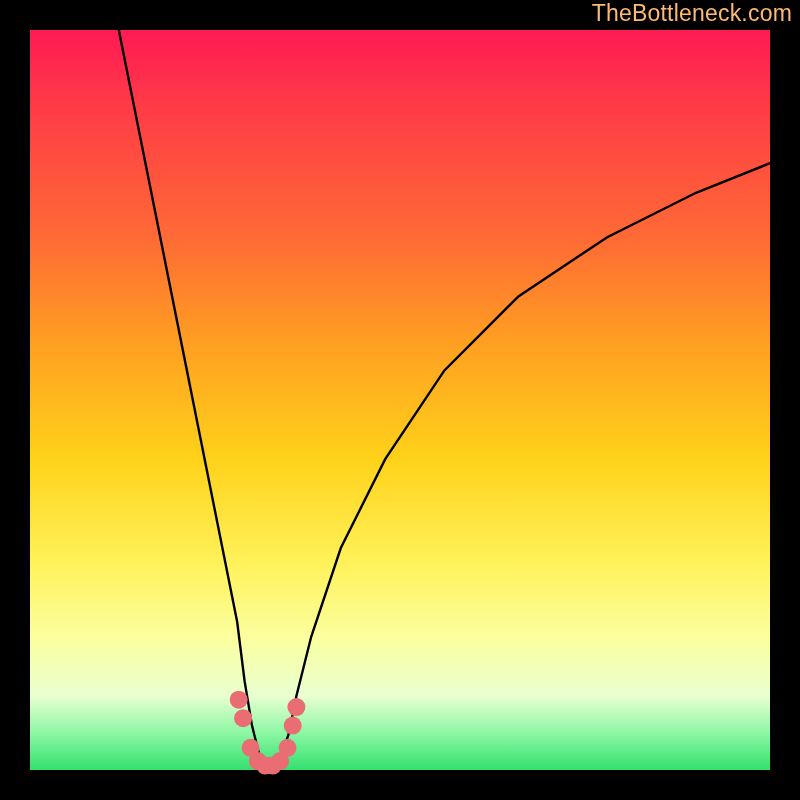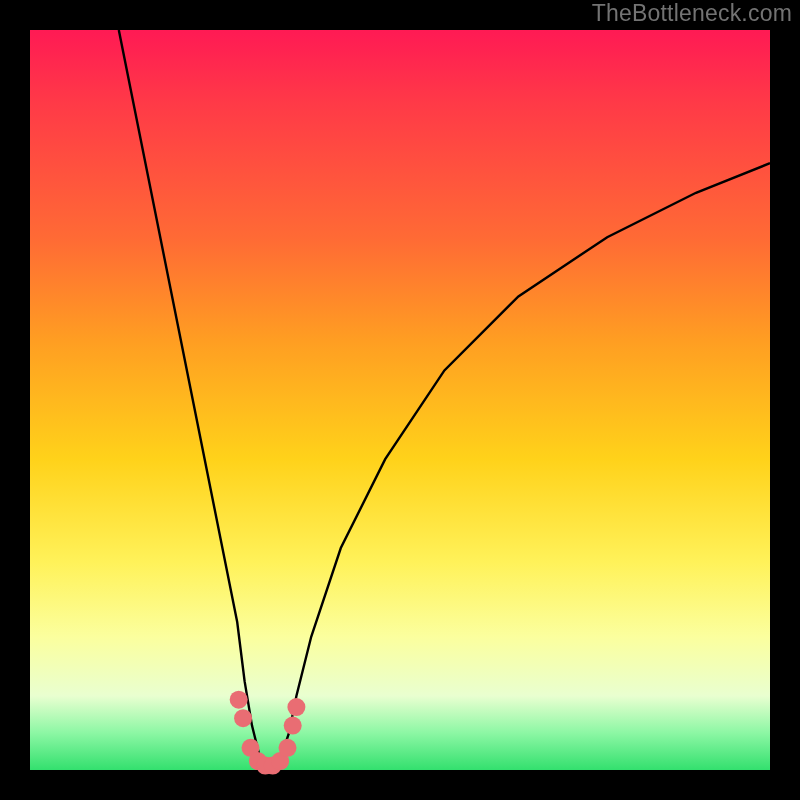--- a/index.html
+++ b/index.html
@@ -14,21 +14,21 @@
   .frame {
     position: relative;
     width: 800px;
     height: 800px;
     background: #000;
   }
   .attrib {
     position: absolute;
     top: 0;
     right: 8px;
-    color: #737373;
+    color: #fdba74;
     font-size: 23px;
     letter-spacing: 0.2px;
     font-weight: 500;
   }
   .plot {
     position: absolute;
     left: 30px;
     top: 30px;
     width: 740px;
     height: 740px;

